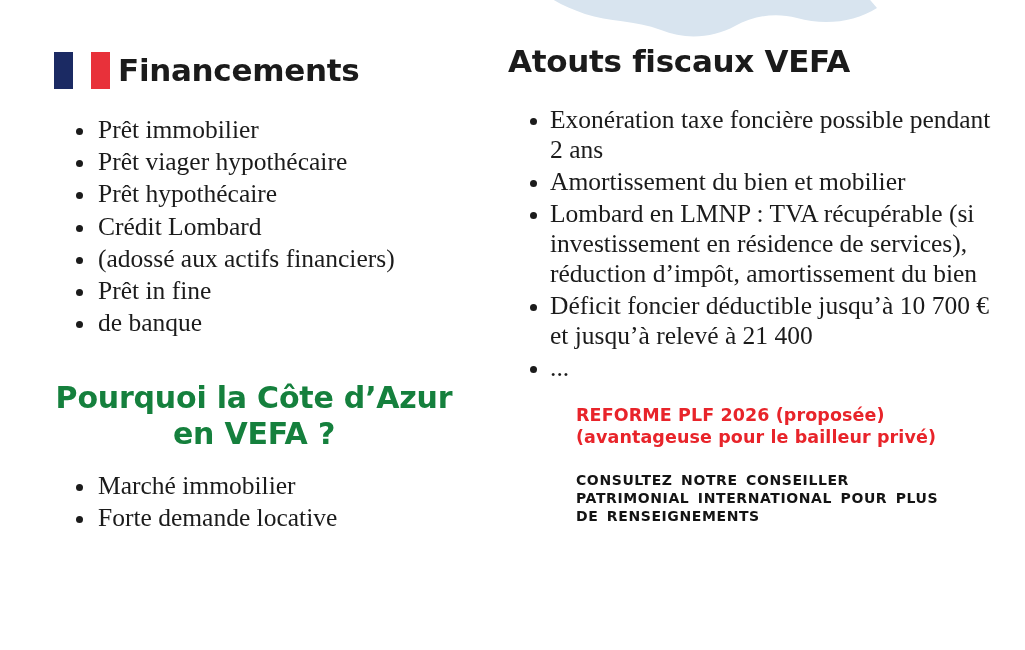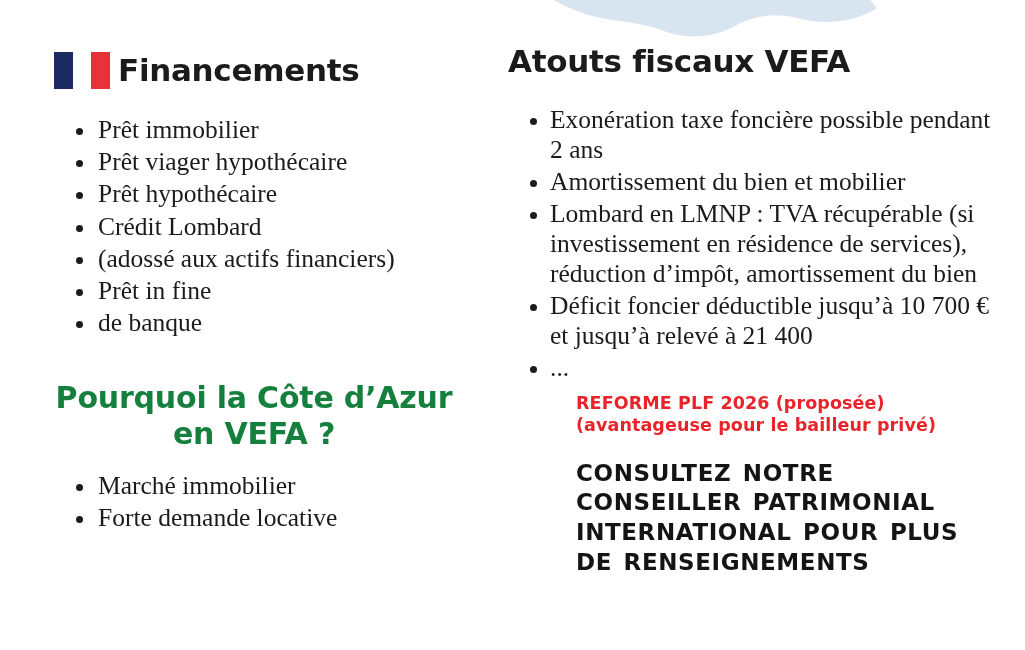--- a/index.html
+++ b/index.html
@@ -117,35 +117,35 @@
     line-height: 1.18;
     font-weight: bold;
     color: #15803d;
     letter-spacing: -0.2px;
     max-width: 400px;
     text-align: center;
   }
 
   .notice {
     margin-left: 68px;
-    margin-top: 9px;
+    margin-top: 21px;
     max-width: 390px;
   }
   .notice-red {
     color: #e8242a;
     font-weight: bold;
     font-size: 17.5px;
     line-height: 1.26;
     letter-spacing: 0.1px;
     margin: 0;
   }
   .notice-dark {
     color: #141414;
     font-weight: bold;
-    font-size: 23px;
+    font-size: 14px;
     line-height: 1.3;
     letter-spacing: 0.6px;
     margin: 22px 0 0 0;
     word-spacing: 3px;
   }
 </style>
 </head>
 <body>
 
 <div class="page">

